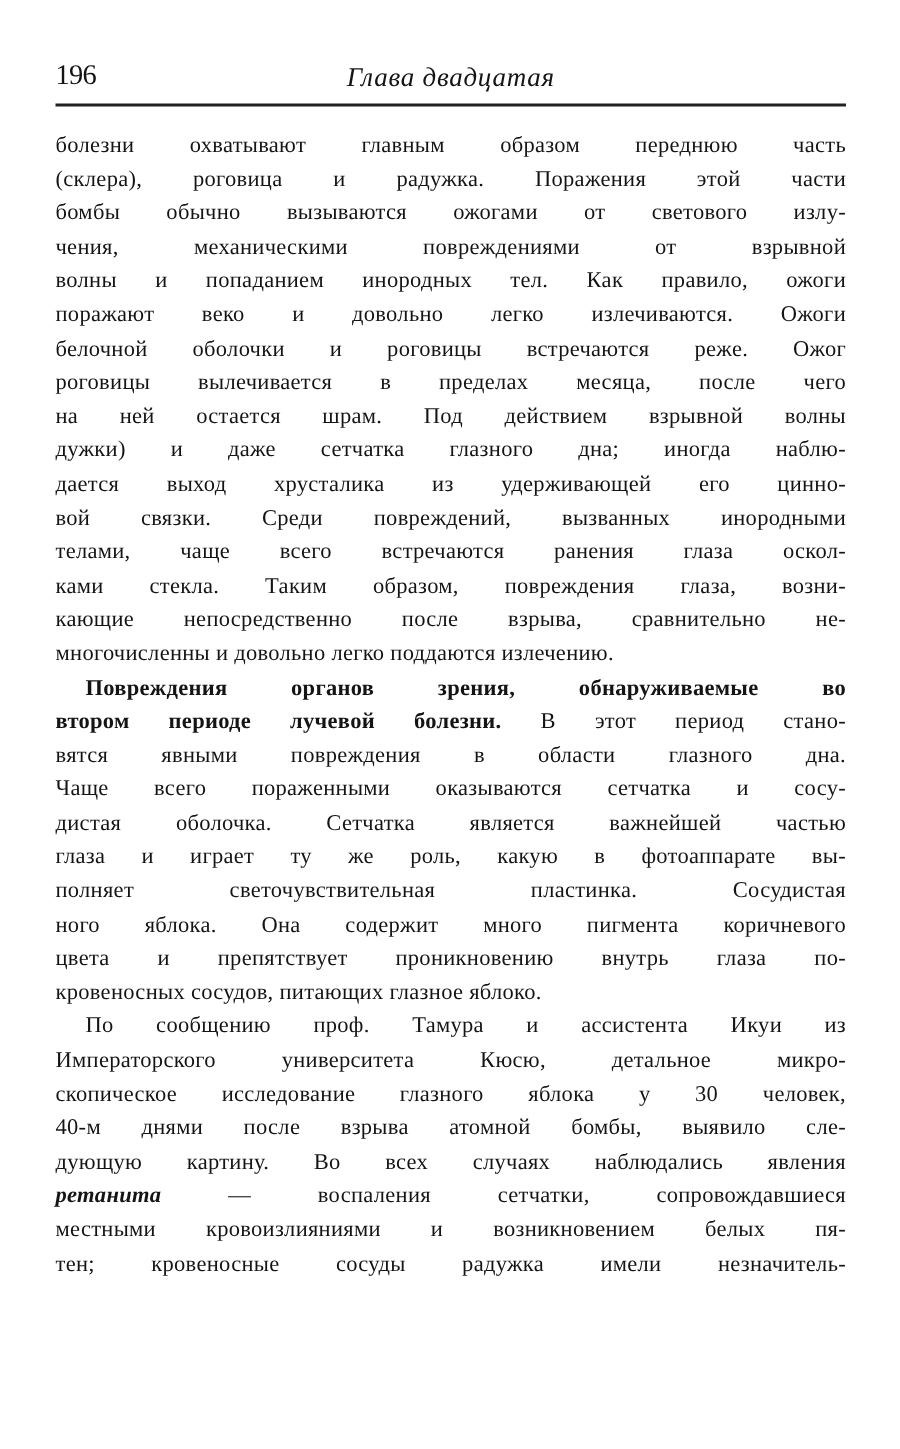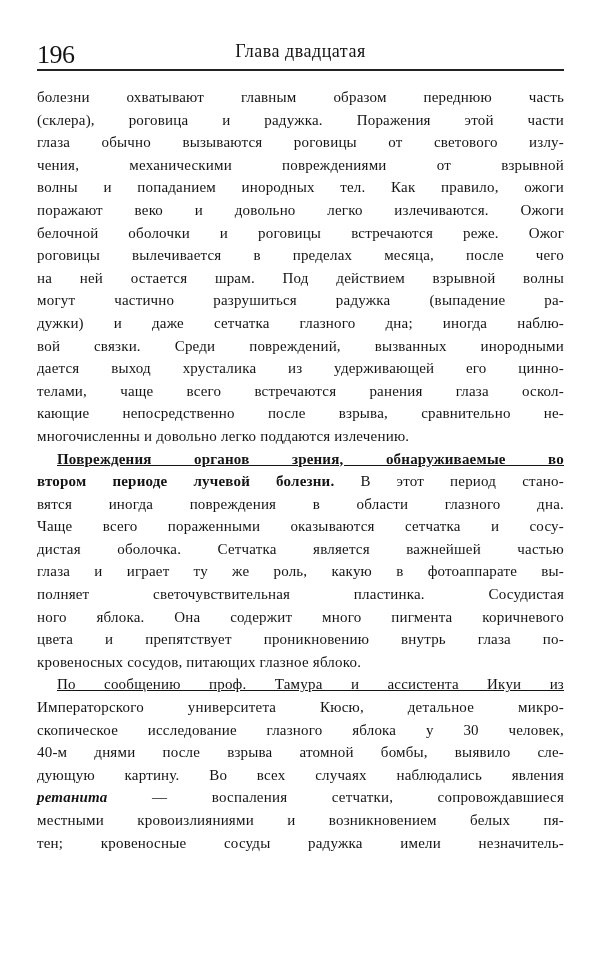--- a/index.html
+++ b/index.html
@@ -1,64 +1,64 @@
 <!DOCTYPE html>
 <html><head>
 <meta charset="utf-8">
 <style>
   html, body { margin:0; padding:0; background:#ffffff; }
   body { width:600px; height:966px; position:relative; overflow:hidden;
          font-family:"Liberation Serif", "DejaVu Serif", serif; color:#141414; }
   .page { position:absolute; left:37px; top:0; width:527px; }
   .header { position:absolute; top:40px; left:0; width:527px; height:26px; }
-  .page-num { position:absolute; left:0; top:0; font-size:26px; letter-spacing:-0.5px; }
+  .page-num { position:absolute; left:0; top:0; font-size:19px; letter-spacing:-0.5px; }
   .running-title { position:absolute; left:0; right:0; top:1px; text-align:center;
-                   font-size:18px; letter-spacing:0.5px; }
+                   font-style:italic; font-size:18px; letter-spacing:0.5px; }
   .rule { position:absolute; top:69px; left:0; width:527px; height:2px; background:#222; }
   .body-text { position:absolute; top:86px; left:0; width:527px; }
   .line { display:block; height:22.6px; line-height:22.6px; font-size:15px;
           white-space:nowrap; text-align:justify; text-align-last:justify;
           letter-spacing:0.2px; }
   .line.last { text-align-last:left; }
-  .line.indent { padding-left:20px;text-decoration:underline; }
+  .line.indent { padding-left:20px; }
   .b { font-weight:bold; }
   .i { font-style:italic;font-weight:bold; }
 </style>
 </head>
 <body>
 
 <div class="page">
   <div class="header">
     <span class="page-num">196</span>
     <span class="running-title">Глава двадцатая</span>
   </div>
   <div class="rule"></div>
 
   <div class="body-text">
 
     <span class="line">болезни охватывают главным образом переднюю часть</span>
     <span class="line">(склера), роговица и радужка. Поражения этой части</span>
-    <span class="line">глаза обычно вызываются роговицы от светового излу-</span>
+    <span class="line">бомбы обычно вызываются ожогами от светового излу-</span>
     <span class="line">чения, механическими повреждениями от взрывной</span>
     <span class="line">волны и попаданием инородных тел. Как правило, ожоги</span>
     <span class="line">поражают веко и довольно легко излечиваются. Ожоги</span>
     <span class="line">белочной оболочки и роговицы встречаются реже. Ожог</span>
     <span class="line">роговицы вылечивается в пределах месяца, после чего</span>
     <span class="line">на ней остается шрам. Под действием взрывной волны</span>
-    <span class="line">могут частично разрушиться радужка (выпадение ра-</span>
     <span class="line">дужки) и даже сетчатка глазного дна; иногда наблю-</span>
+    <span class="line">дается выход хрусталика из удерживающей его цинно-</span>
     <span class="line">вой связки. Среди повреждений, вызванных инородными</span>
-    <span class="line">дается выход хрусталика из удерживающей его цинно-</span>
     <span class="line">телами, чаще всего встречаются ранения глаза оскол-</span>
+    <span class="line">ками стекла. Таким образом, повреждения глаза, возни-</span>
     <span class="line">кающие непосредственно после взрыва, сравнительно не-</span>
     <span class="line last">многочисленны и довольно легко поддаются излечению.</span>
 
     <span class="line indent"><span class="b">Повреждения органов зрения, обнаруживаемые во</span></span>
     <span class="line"><span class="b">втором периоде лучевой болезни.</span><span> В этот период стано-</span></span>
-    <span class="line">вятся иногда повреждения в области глазного дна.</span>
+    <span class="line">вятся явными повреждения в области глазного дна.</span>
     <span class="line">Чаще всего пораженными оказываются сетчатка и сосу-</span>
     <span class="line">дистая оболочка. Сетчатка является важнейшей частью</span>
     <span class="line">глаза и играет ту же роль, какую в фотоаппарате вы-</span>
     <span class="line">полняет светочувствительная пластинка. Сосудистая</span>
     <span class="line">ного яблока. Она содержит много пигмента коричневого</span>
     <span class="line">цвета и препятствует проникновению внутрь глаза по-</span>
     <span class="line last">кровеносных сосудов, питающих глазное яблоко.</span>
 
     <span class="line indent">По сообщению проф. Тамура и ассистента Икуи из</span>
     <span class="line">Императорского университета Кюсю, детальное микро-</span>

